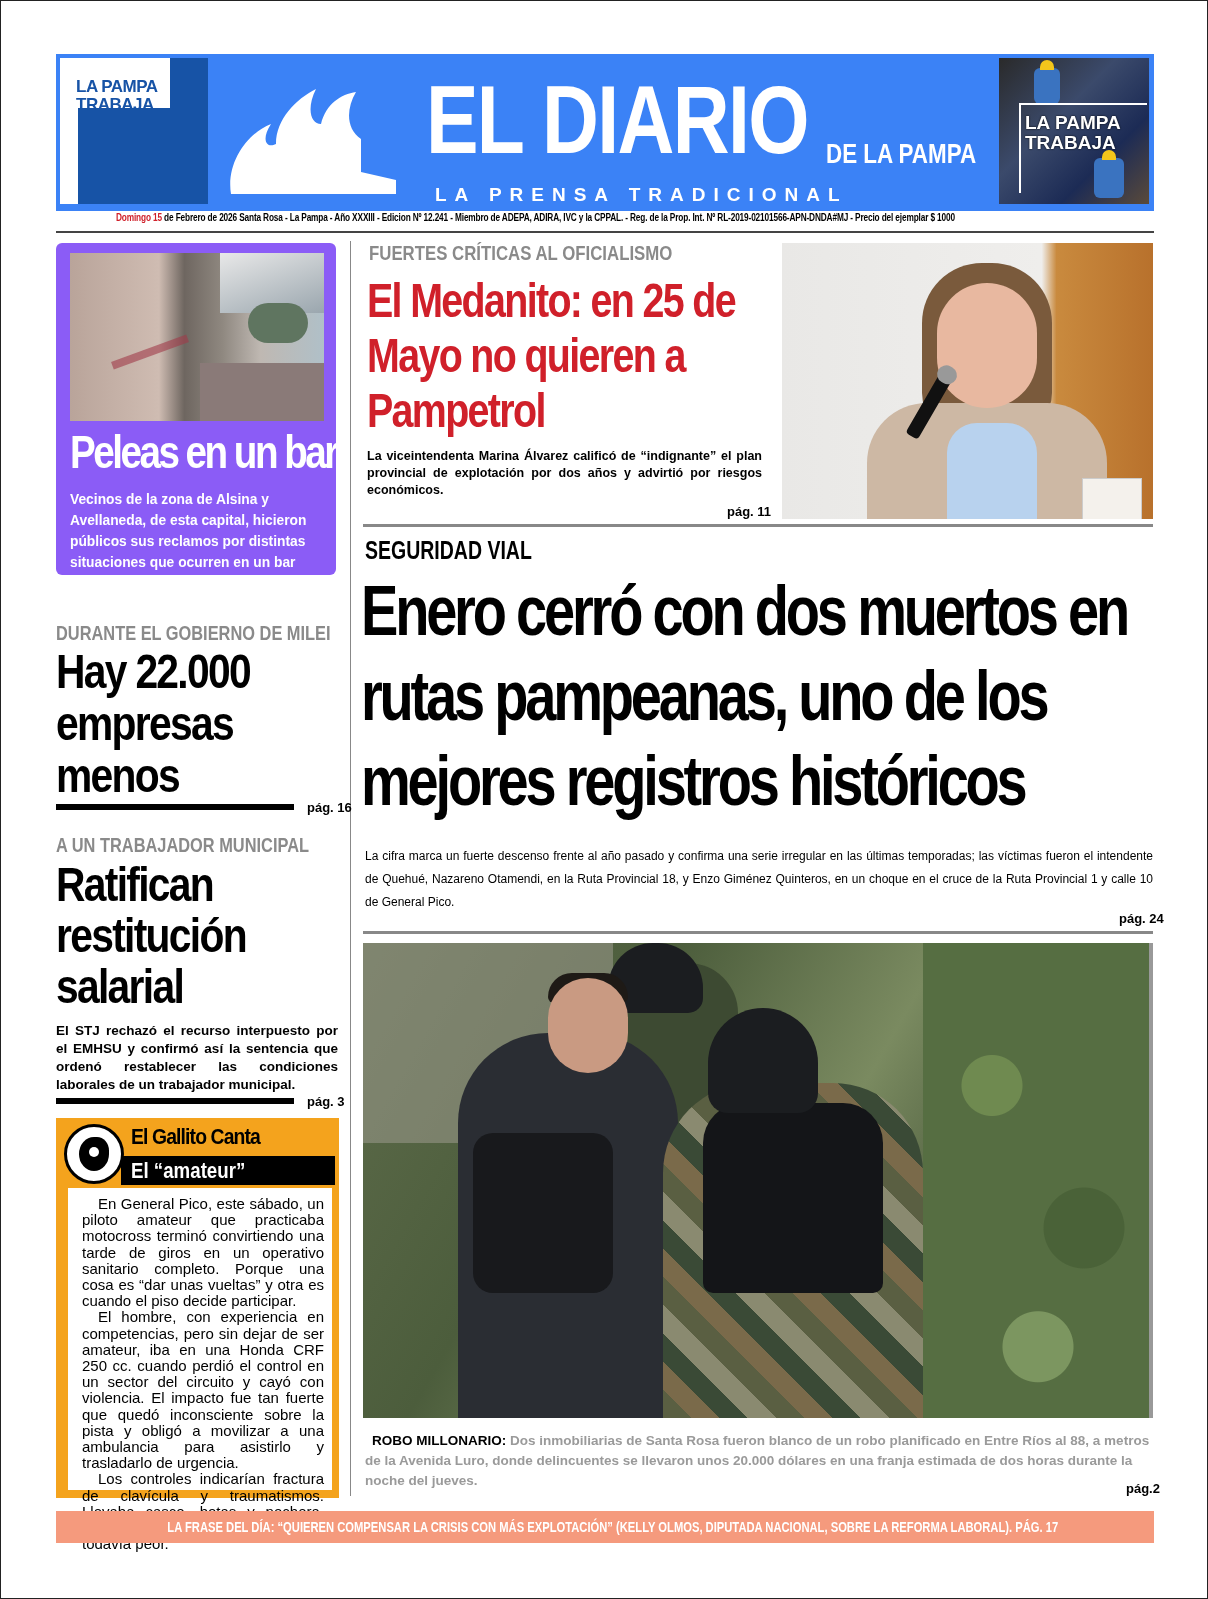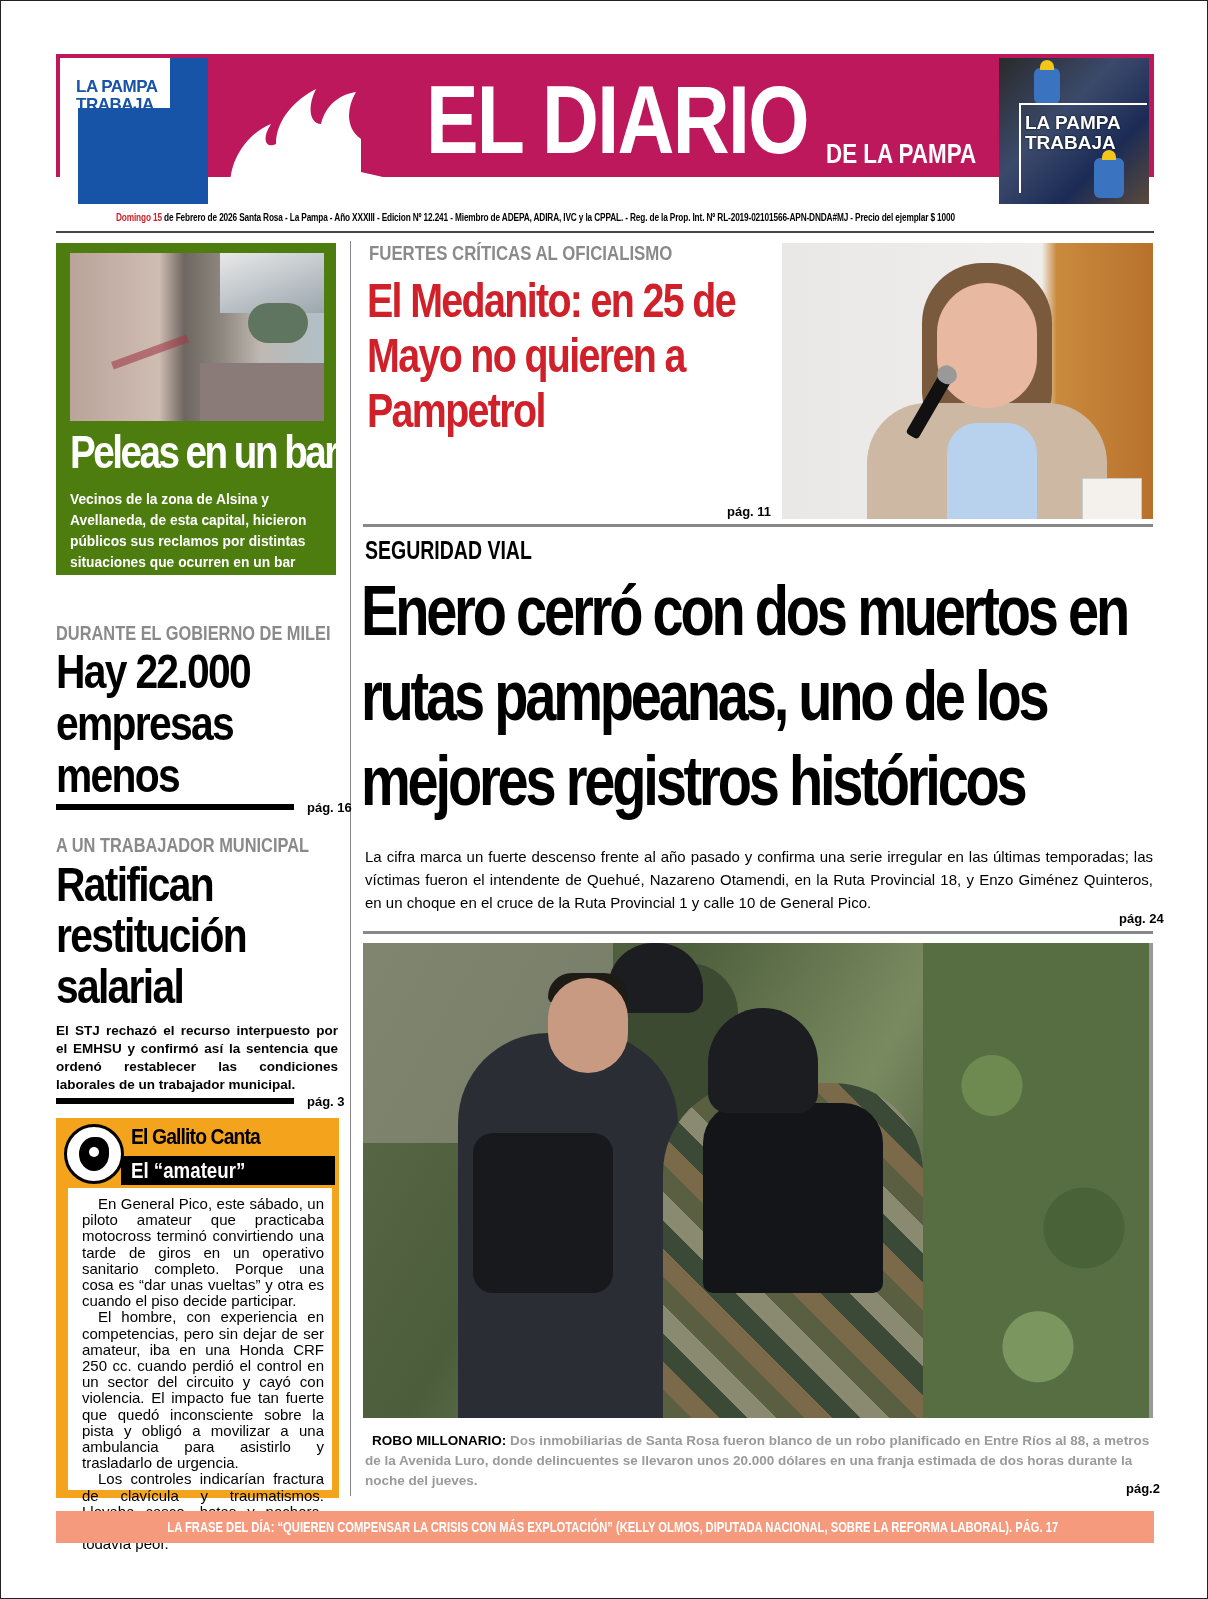--- a/index.html
+++ b/index.html
@@ -1,20 +1,20 @@
 <!DOCTYPE html>
 <html><head>
 <meta charset="utf-8">
 <style>
   * { box-sizing: border-box; margin: 0; padding: 0; }
   body { width: 1208px; height: 1599px; background: #fff; font-family: "Liberation Sans", sans-serif; position: relative; overflow: hidden; }
   .page { position: absolute; left: 0; top: 0; width: 1208px; height: 1599px; border: 1px solid #222; }
 
   
-  .masthead { position: absolute; left: 55px; top: 53px; width: 1098px; height: 123px; background: #be185d; }
+  .masthead { position: absolute; left: 55px; top: 53px; width: 1098px; height: 157px; background: #3b82f6; }
   .ad-left { position: absolute; left: 4px; top: 4px; width: 148px; height: 146px; background: #fff; }
   .ad-left .blue { position: absolute; left: 0; top: 50px; width: 148px; height: 96px; background: #1753a6; }
   .ad-left .blue-top { position: absolute; left: 110px; top: 0; width: 38px; height: 50px; background: #1753a6; }
   .ad-left .white-notch { position: absolute; left: 0; top: 50px; width: 18px; height: 96px; background: #fff; }
   .ad-left .txt { position: absolute; left: 16px; top: 20px; color: #1753a6; font-weight: bold; font-size: 17px; line-height: 18px; letter-spacing: -0.5px; font-family: "Liberation Sans Narrow", "Liberation Sans", sans-serif; }
   .logo-fan { position: absolute; left: 165px; top: 30px; width: 175px; height: 112px; }
   .brand { position: absolute; left: 370px; top: 18px; color: #fff; font-weight: bold; font-size: 96px; line-height: 96px; letter-spacing: -2px; transform: scaleX(0.82); transform-origin: left; font-family: "Liberation Sans Narrow", "Liberation Sans", sans-serif; }
   .brand-sub { position: absolute; left: 770px; top: 84px; color: #fff; font-weight: bold; font-size: 28px; transform: scaleX(0.8); transform-origin: left; white-space: nowrap; }
   .tagline { position: absolute; left: 379px; top: 114px; color: #fff; font-weight: bold; font-size: 19px; letter-spacing: 8px; white-space: nowrap; margin-top: 16px; }
   .ad-right { position: absolute; left: 943px; top: 4px; width: 150px; height: 146px; background: linear-gradient(135deg, #2a2a2a, #3b4a6b 40%, #1c2b55 70%, #5a4a3a); overflow: hidden; }
@@ -25,21 +25,21 @@
   .ad-right .worker2 { position: absolute; left: 95px; top: 100px; width: 30px; height: 40px; background: #3a73c0; border-radius: 6px; }
   .ad-right .worker2::before { content: ""; position: absolute; left: 8px; top: -8px; width: 14px; height: 10px; background: #f3c61b; border-radius: 7px 7px 0 0; }
 
   .dateline { position: absolute; left: 115px; top: 210px; font-size: 11.5px; font-weight: bold; white-space: nowrap; transform: scaleX(0.72); transform-origin: left; letter-spacing: -0.2px; }
   .dateline .red { color: #d0202a; }
   .rule-top { position: absolute; left: 55px; top: 230px; width: 1098px; height: 2px; background: #444; }
 
   .vdivider { position: absolute; left: 349px; top: 240px; width: 1px; height: 1255px; background: #888; }
 
   
-  .bar-box { position: absolute; left: 55px; top: 242px; width: 280px; height: 332px; background: #4d7c0f; }
+  .bar-box { position: absolute; left: 55px; top: 242px; width: 280px; height: 332px; background: #8b5cf6; border-radius: 6px; }
   .bar-photo { position: absolute; left: 14px; top: 10px; width: 254px; height: 168px; background: linear-gradient(90deg, #b9a49a 0%, #cfbcb2 35%, #6e6660 45%, #8f8880 60%, #bfb8b2 75%, #b0c0c8 100%); overflow: hidden; }
   .bar-photo .awning { position: absolute; left: 150px; top: 0; width: 104px; height: 60px; background: linear-gradient(160deg, #e8e8e8, #9aa6ae); }
   .bar-photo .tree { position: absolute; left: 178px; top: 50px; width: 60px; height: 40px; background: #5f7560; border-radius: 30px; }
   .bar-photo .floor { position: absolute; left: 130px; top: 110px; width: 124px; height: 58px; background: #8a7a78; }
   .bar-photo .blood { position: absolute; left: 40px; top: 95px; width: 80px; height: 8px; background: #a03a4a; transform: rotate(-20deg); opacity: 0.6; }
   .bar-title { position: absolute; left: 14px; top: 182px; color: #fff; font-weight: bold; font-size: 46px; letter-spacing: -3px; white-space: nowrap; transform: scaleX(0.84); transform-origin: left; }
   .bar-text { position: absolute; left: 14px; top: 245px; width: 260px; color: #fff; font-weight: bold; font-size: 15px; line-height: 21px; transform: scaleX(0.92); transform-origin: left; }
   .bar-pag { position: absolute; right: 12px; top: 350px; color: #fff; font-size: 14px; font-weight: bold; }
 
   .kicker-gray { color: #8a8a8a; font-weight: bold; white-space: nowrap; transform-origin: left; }
@@ -73,21 +73,21 @@
   .alvarez-photo .face { position: absolute; left: 155px; top: 40px; width: 100px; height: 125px; background: #e8b8a0; border-radius: 50px; }
   .alvarez-photo .jacket { position: absolute; left: 85px; top: 160px; width: 240px; height: 130px; background: #cdb8a4; border-radius: 60px 60px 0 0; }
   .alvarez-photo .shirt { position: absolute; left: 165px; top: 180px; width: 90px; height: 100px; background: #b8d2ee; border-radius: 30px 30px 0 0; }
   .alvarez-photo .mic { position: absolute; left: 140px; top: 128px; width: 14px; height: 70px; background: #111; transform: rotate(30deg); border-radius: 4px; }
   .alvarez-photo .mic::before { content: ""; position: absolute; left: -3px; top: -10px; width: 20px; height: 18px; background: #999; border-radius: 10px; }
   .alvarez-photo .cup { position: absolute; left: 300px; top: 235px; width: 60px; height: 45px; background: #f4f1ec; border: 1px solid #ccc; }
 
   .rule-gray { position: absolute; left: 362px; top: 523px; width: 790px; height: 3px; background: #888; }
   .k-vial { position: absolute; left: 364px; top: 535px; font-size: 25px; font-weight: bold; transform: scaleX(0.78); transform-origin: left; white-space: nowrap; }
   .h-main { position: absolute; left: 360px; top: 568px; width: 960px; font-size: 70px; font-weight: bold; line-height: 85px; letter-spacing: -4px; transform: scaleX(0.80); transform-origin: left; }
-  .main-text { position: absolute; left: 364px; top: 844px; width: 788px; font-size: 15px; line-height: 23px; text-align: justify; transform: scaleX(1); }
+  .main-text { position: absolute; left: 364px; top: 844px; width: 788px; font-size: 12px; line-height: 23px; text-align: justify; transform: scaleX(1); }
   .main-pag { position: absolute; left: 1118px; top: 910px; }
   .rule-gray2 { position: absolute; left: 362px; top: 930px; width: 790px; height: 3px; background: #888; }
 
   .raid-photo { position: absolute; left: 362px; top: 942px; width: 790px; height: 475px; background: linear-gradient(120deg, #5d6b4a 0%, #4c5d3c 30%, #7a8a60 55%, #38482e 80%, #6e7a58 100%); overflow: hidden; border-right: 4px solid #999; }
   .raid-photo .wall { position: absolute; left: 0; top: 0; width: 250px; height: 200px; background: #9c9a8e; opacity: 0.55; }
   .raid-photo .man1 { position: absolute; left: 95px; top: 90px; width: 220px; height: 385px; background: #2a2d33; border-radius: 90px 90px 0 0; }
   .raid-photo .head1 { position: absolute; left: 185px; top: 35px; width: 80px; height: 95px; background: #c99a82; border-radius: 40px; }
   .raid-photo .hair1 { position: absolute; left: 185px; top: 30px; width: 80px; height: 30px; background: #1e1a16; border-radius: 40px 40px 10px 10px; }
   .raid-photo .soldier1 { position: absolute; left: 265px; top: 20px; width: 110px; height: 200px; background: #3d4a32; border-radius: 50px 50px 0 0; }
   .raid-photo .helm1 { position: absolute; left: 245px; top: 0px; width: 95px; height: 70px; background: #1b1d20; border-radius: 45px 45px 15px 15px; }
@@ -176,20 +176,21 @@
     </div>
     <div class="body">
       <p>En General Pico, este sábado, un piloto amateur que practicaba motocross terminó convirtiendo una tarde de giros en un operativo sanitario completo. Porque una cosa es “dar unas vueltas” y otra es cuando el piso decide participar.</p>
       <p>El hombre, con experiencia en competencias, pero sin dejar de ser amateur, iba en una Honda CRF 250 cc. cuando perdió el control en un sector del circuito y cayó con violencia. El impacto fue tan fuerte que quedó inconsciente sobre la pista y obligó a movilizar a una ambulancia para asistirlo y trasladarlo de urgencia.</p>
       <p>Los controles indicarían fractura de clavícula y traumatismos. Llevaba casco, botas y pechera, indumentaria que evitó un cuadro todavía peor.</p>
     </div>
   </div>
 
   <div class="kicker-gray k-oficialismo">FUERTES CRÍTICAS AL OFICIALISMO</div>
   <div class="h-medanito">El Medanito: en 25 de Mayo no quieren a Pampetrol</div>
+  <div class="medanito-text">La viceintendenta Marina Álvarez calificó de “indignante” el plan provincial de explotación por dos años y advirtió por riesgos económicos.</div>
   <div class="pag-small medanito-pag">pág. 11</div>
   <div class="alvarez-photo">
     <div class="hair"></div>
     <div class="jacket"></div>
     <div class="shirt"></div>
     <div class="face"></div>
     <div class="mic"></div>
     <div class="cup"></div>
   </div>
 

